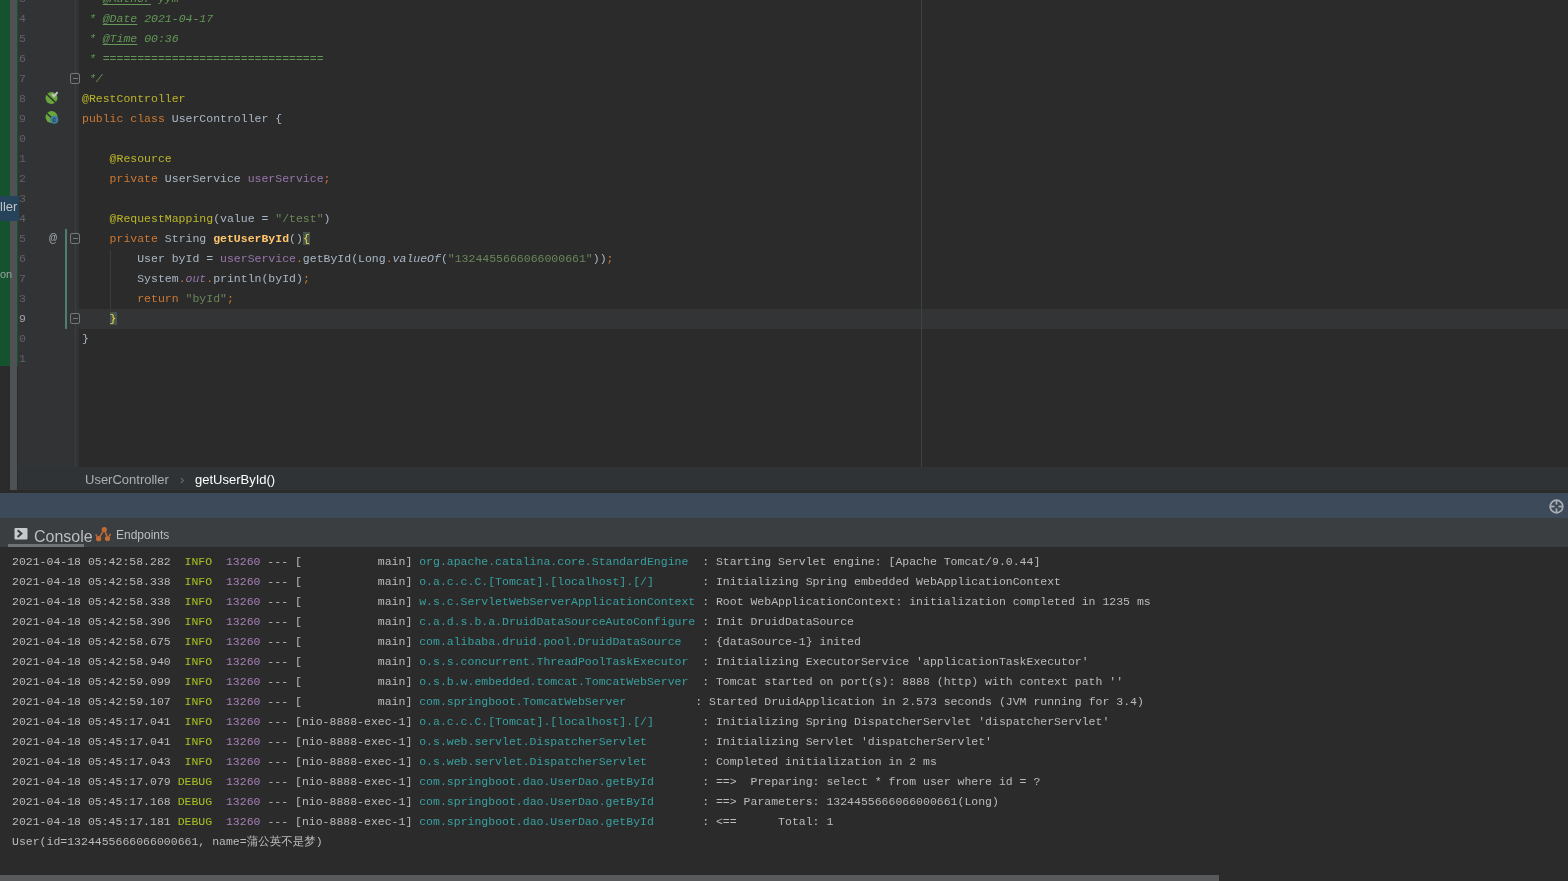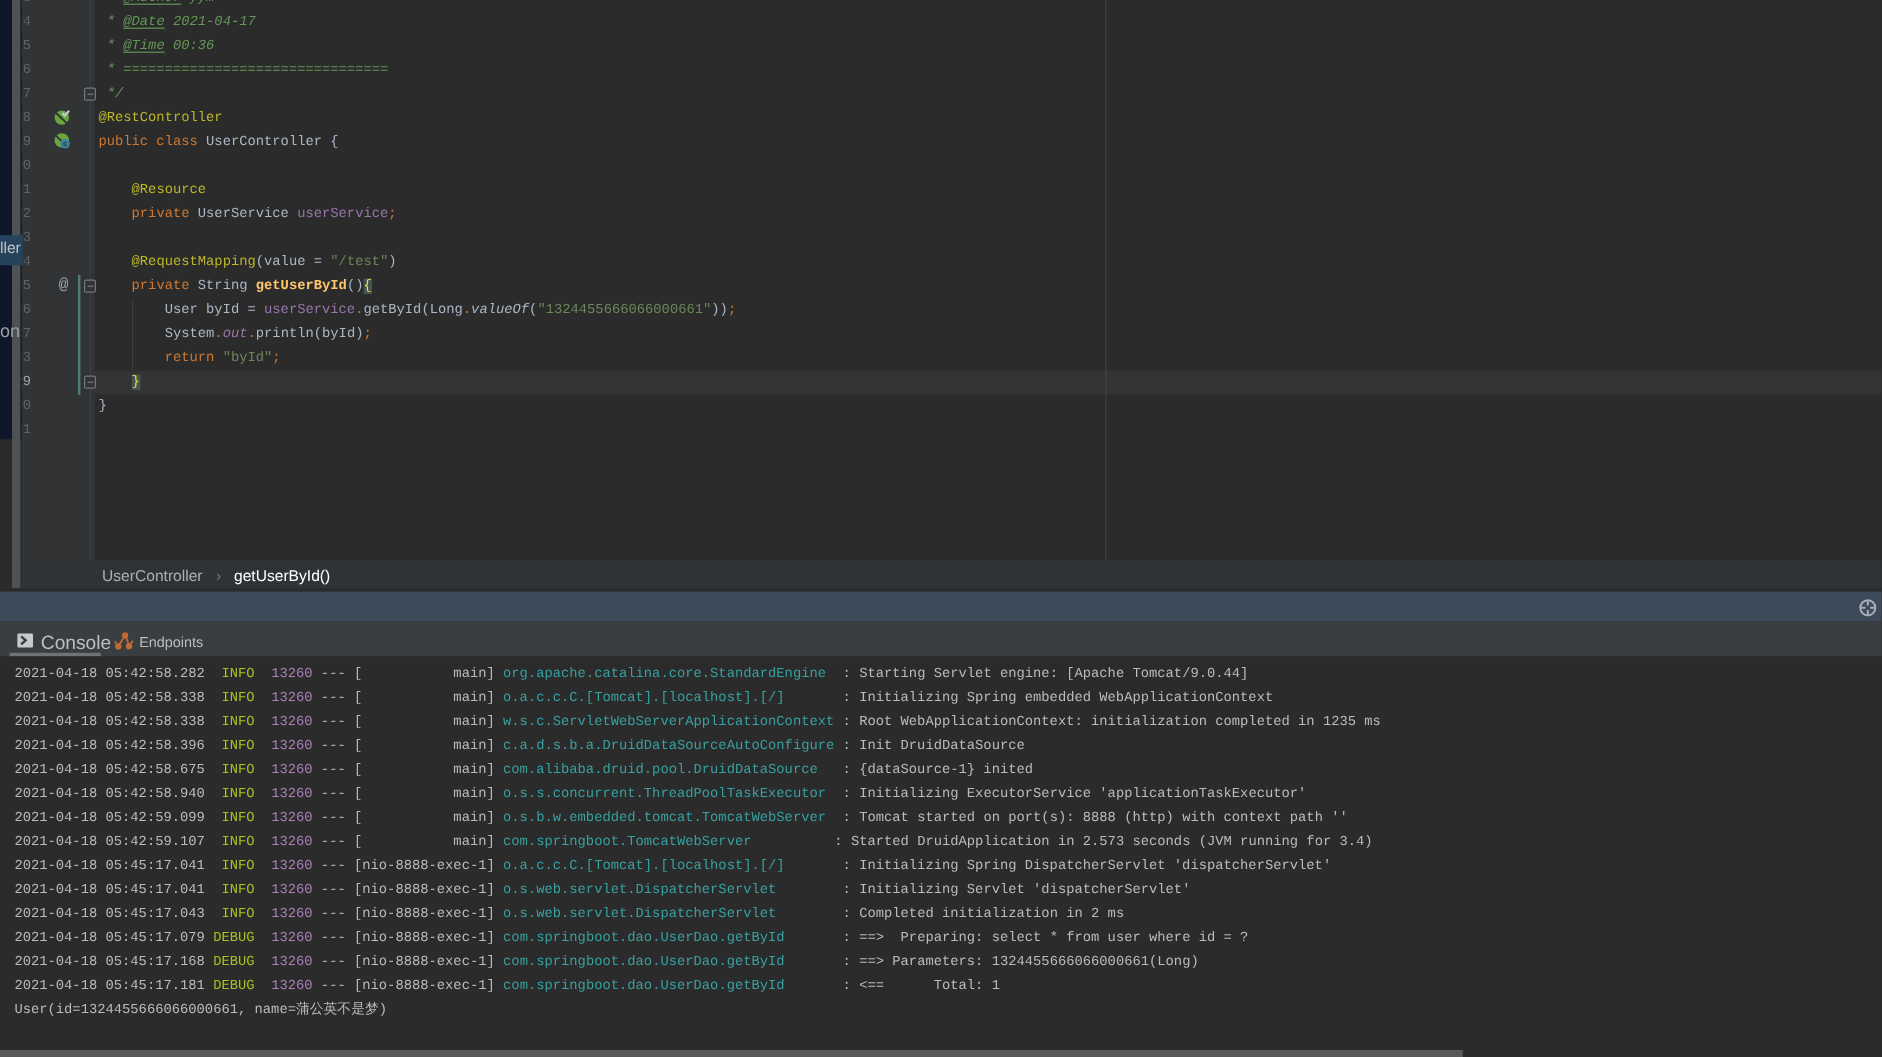--- a/index.html
+++ b/index.html
@@ -4,21 +4,21 @@
 html,body{width:1568px;height:881px;overflow:hidden;background:#2b2b2b}
 .mono{font-family:"Liberation Mono",monospace;font-size:11.5px;line-height:20px;white-space:pre}
 .sans{font-family:"Liberation Sans",sans-serif}
 .abs{position:absolute}
 
 #editor{position:absolute;left:0;top:0;width:1568px;height:467px;background:#2b2b2b;overflow:hidden}
 #caretrow{position:absolute;left:18px;top:309px;width:1550px;height:20px;background:#333436}
 #gutter{position:absolute;left:18px;top:0;width:61px;height:467px;background:#313335}
 #gutline{position:absolute;left:75px;top:0;width:1px;height:467px;background:#3c3f41}
 #margin{position:absolute;left:921px;top:0;width:1px;height:467px;background:#3f4244}
-#leftpanel{position:absolute;left:0;top:0;width:18px;height:366px;background:#0f172a}
+#leftpanel{position:absolute;left:0;top:0;width:18px;height:366px;background:#14532d}
 #lpscroll{position:absolute;left:10px;top:0;width:7px;height:490px;background:#4e5254}
 #lpsel{position:absolute;left:0;top:196px;width:19px;height:25px;background:#26435c}
 .num{position:absolute;left:12px;width:28px;text-align:left;color:#606366;font-family:"Liberation Mono",monospace;font-size:11.5px;line-height:20px}
 .cl{position:absolute;left:82px;height:20px;font-family:"Liberation Mono",monospace;font-size:11.5px;line-height:20px;white-space:pre;color:#a9b7c6}
 .cmt{color:#629755;font-style:italic}
 .cmt u{text-underline-offset:2px}
 .ann{color:#bbb529}
 .kw{color:#cc7832}
 .str{color:#6a8759}
 .fld{color:#9876aa}
@@ -115,21 +115,21 @@
 </div>
 </div>
 <div id="crumbs"></div>
 <span class="sans abs" style="left:85px;top:472px;font-size:13px;color:#a9b0b6">UserController</span>
 <span class="sans abs" style="left:180px;top:472px;font-size:13px;color:#6f7679">›</span>
 <span class="sans abs" style="left:195px;top:472px;font-size:13px;color:#ffffff">getUserById()</span>
 <div id="leftpanel">
     <div id="lpscroll"></div>
     <div id="lpsel"></div>
 <span class="sans" style="position:absolute;left:0px;top:199px;color:#bfc1c3;font-size:13px">ller</span>
-<span class="sans" style="position:absolute;left:0px;top:268px;color:#9da0a3;font-size:15px">on</span>
+<span class="sans" style="position:absolute;left:0px;top:268px;color:#9da0a3;font-size:11px">on</span>
 </div>
 <div id="bluebar"></div>
 <div id="tabbar"></div>
 <span class="sans abs" style="left:34px;top:528px;font-size:16px;color:#bcbec0">Console</span>
 <span class="sans abs" style="left:116px;top:528px;font-size:12px;color:#bcbec0">Endpoints</span>
 <div id="tabunderline"></div>
 <div id="console">
     <pre id="log" class="mono"><span class="lg">2021-04-18 05:42:58.282  </span><span class="lv">INFO</span><span class="lg">  </span><span class="pid">13260</span><span class="lg"> --- [           main] </span><span class="cy">org.apache.catalina.core.Standard</span><span class="lg">        : Starting service [Tomcat]</span>
 <span class="lg">2021-04-18 05:42:58.282  </span><span class="lv">INFO</span><span class="lg">  </span><span class="pid">13260</span><span class="lg"> --- [           main] </span><span class="cy">org.apache.catalina.core.StandardEngine</span><span class="lg">  : Starting Servlet engine: [Apache Tomcat/9.0.44]</span>
 <span class="lg">2021-04-18 05:42:58.338  </span><span class="lv">INFO</span><span class="lg">  </span><span class="pid">13260</span><span class="lg"> --- [           main] </span><span class="cy">o.a.c.c.C.[Tomcat].[localhost].[/]</span><span class="lg">       : Initializing Spring embedded WebApplicationContext</span>

